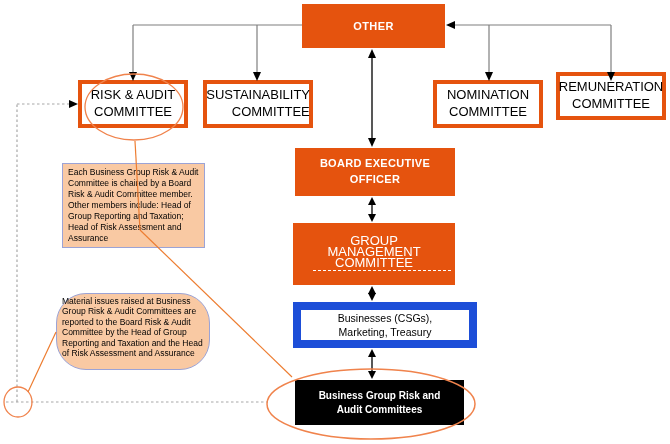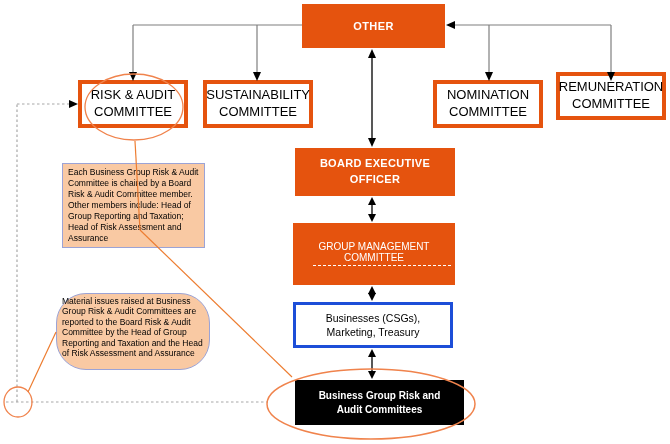--- a/index.html
+++ b/index.html
@@ -5,30 +5,30 @@
   html,body{margin:0;padding:0;background:#fff;}
   #stage{
     position:relative;width:670px;height:444px;background:#fff;
     font-family:"Liberation Sans",sans-serif;overflow:hidden;
   }
   .node{position:absolute;box-sizing:border-box;display:flex;align-items:center;justify-content:center;text-align:center;}
   .orange-fill{background:#e5530e;color:#fff;font-weight:bold;}
   .committee{background:#fff;border:4px solid #e5530e;color:#000;font-size:13px;line-height:1.3;}
   .board{left:302px;top:4px;width:143px;height:44px;font-size:11px;letter-spacing:.4px;}
   .risk-audit{left:78px;top:80px;width:110px;height:48px;}
-  .sustainability{left:203px;top:80px;width:110px;height:48px;}
+  .sustainability{left:203px;top:80px;width:110px;height:48px;text-align:right;}
   .nomination{left:433px;top:80px;width:110px;height:48px;}
   .remuneration{left:556px;top:72px;width:110px;height:48px;}
   .ceo{left:295px;top:148px;width:160px;height:48px;font-size:11px;line-height:1.45;letter-spacing:.3px;}
   .ceo .inner{max-width:130px;}
   .gmc{left:293px;top:223px;width:162px;height:62px;background:#e5530e;color:#fff;
-       flex-direction:column;font-size:10px;line-height:11px;padding:3px 20px;align-items:flex-end;}
+       flex-direction:column;font-size:13px;line-height:11px;padding:3px 20px;align-items:flex-end;}
   .gmc .divider{width:138px;border-top:1px dashed #fff;margin:2px auto;}
   .gmc .lbl{max-width:138px;margin:0 auto;}
-  .businesses{left:293px;top:302px;width:160px;height:46px;background:#fff;border:3px solid #1d4ed8;
+  .businesses{left:293px;top:302px;width:184px;height:46px;background:#fff;border:8px solid #1d4ed8;
        color:#000;font-size:10.5px;line-height:1.35;}
   .businesses .inner{max-width:120px;}
   .bgrac{left:295px;top:380px;width:169px;height:45px;background:#000;color:#fff;
        font-weight:bold;font-size:10px;line-height:1.4;}
   .bgrac .inner{max-width:135px;}
   .note{position:absolute;box-sizing:border-box;background:#f9c9a3;border:1px solid #9ba3d6;
        color:#000;font-size:8.5px;text-align:left;}
   .note1{left:62px;top:163px;width:143px;height:85px;line-height:11px;padding:3px 4px 0 5px;}
   .note2{left:56px;top:293px;width:154px;height:77px;line-height:10.4px;padding:2px 4px 0 5px;border-radius:30px;}
   svg.overlay{position:absolute;left:0;top:0;pointer-events:none;}

